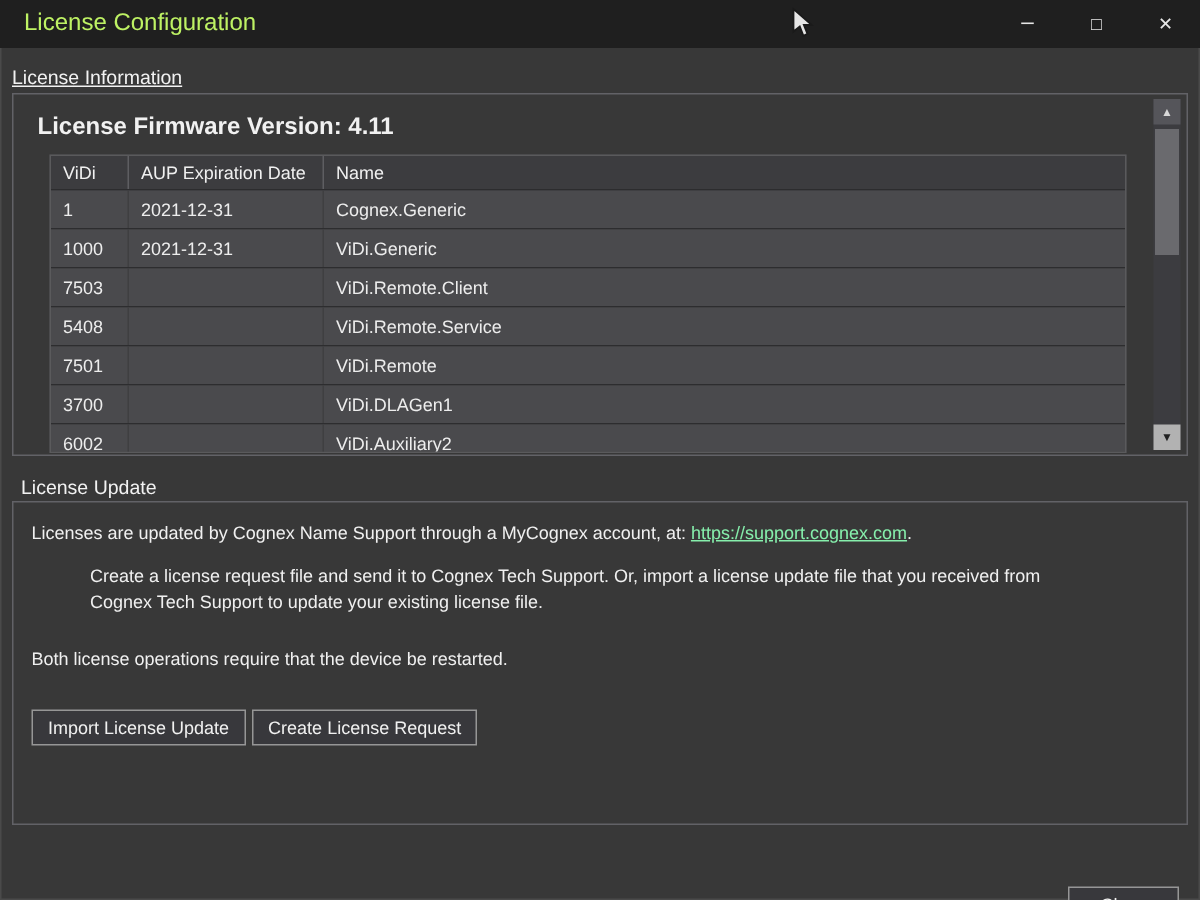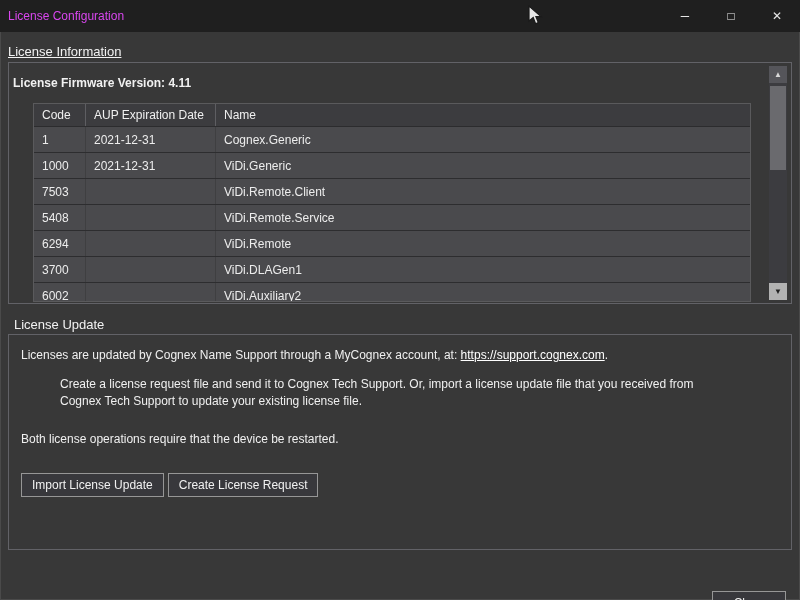--- a/index.html
+++ b/index.html
@@ -11,37 +11,37 @@
     position: relative;
     overflow: hidden;
     box-shadow: inset 0 0 0 1px #4a4a4a;
   }
 
   
   .titlebar {
     position: absolute; top: 0; left: 0; width: 800px; height: 32px;
     background: #1f1f1f; display: flex; align-items: center;
   }
-  .titlebar .title { font-size: 12px; margin-left: 8px; color: #d946ef; }
+  .titlebar .title { font-size: 16px; margin-left: 16px; color: #bef264; }
   .win-controls { position: absolute; right: 0; top: 0; height: 32px; display: flex; }
   .win-btn {
     width: 46px; height: 32px; display: flex; align-items: center; justify-content: center;
     color: #e6e6e6; font-size: 13px; cursor: default;
   }
   .win-btn.min span { font-size: 15px; position: relative; top: -2px; }
   .win-btn.max span { font-size: 12px; }
   .win-btn.close span { font-size: 12px; }
 
   
   .section-label { position: absolute; font-size: 13px; color: #f2f2f2; }
   .groupbox { position: absolute; border: 1px solid #626267; }
 
   
   #group-info { left: 8px; top: 62px; width: 784px; height: 242px; }
-  .firmware { position: absolute; left: 4px; top: 13px; font-size: 12px; font-weight: bold; }
+  .firmware { position: absolute; left: 16px; top: 13px; font-size: 16px; font-weight: bold; }
 
   .lic-table {
     position: absolute; left: 24px; top: 40px; width: 718px; height: 199px;
     overflow: hidden; border: 1px solid #5a5a5c; background: #434346;
   }
   .thead { display: flex; height: 23px; background: #3c3c3f; border-bottom: 1px solid #2c2c2e; }
   .th {
     font-size: 12px; padding: 4px 8px 0 8px; border-right: 1px solid #5e5e62;
     color: #f0f0f0; white-space: nowrap; overflow: hidden;
   }
@@ -110,21 +110,21 @@
 <div class="section-label" style="left:8px; top:44px;text-decoration:underline;">License Information</div>
 
 <div class="groupbox" id="group-info">
   <div class="firmware">
     <span>License Firmware Version:</span>
     <span>4.11</span>
   </div>
 
   <div class="lic-table">
     <div class="thead">
-      <div class="th col-code">Code</div>
+      <div class="th col-code">ViDi</div>
       <div class="th col-aup">AUP Expiration Date</div>
       <div class="th col-name">Name</div>
     </div>
 
     <div class="trow">
       <div class="td col-code">1</div>
       <div class="td col-aup">2021-12-31</div>
       <div class="td col-name">Cognex.Generic</div>
     </div>
     <div class="trow">
@@ -136,21 +136,21 @@
       <div class="td col-code">7503</div>
       <div class="td col-aup"></div>
       <div class="td col-name">ViDi.Remote.Client</div>
     </div>
     <div class="trow">
       <div class="td col-code">5408</div>
       <div class="td col-aup"></div>
       <div class="td col-name">ViDi.Remote.Service</div>
     </div>
     <div class="trow">
-      <div class="td col-code">6294</div>
+      <div class="td col-code">7501</div>
       <div class="td col-aup"></div>
       <div class="td col-name">ViDi.Remote</div>
     </div>
     <div class="trow">
       <div class="td col-code">3700</div>
       <div class="td col-aup"></div>
       <div class="td col-name">ViDi.DLAGen1</div>
     </div>
     <div class="trow">
       <div class="td col-code">6002</div>
@@ -167,21 +167,21 @@
     <div class="sb-btn sb-down">
       <span>▼</span>
     </div>
   </div>
 </div>
 
 <div class="section-label" style="left:14px; top:317px;">License Update</div>
 
 <div class="groupbox" id="group-update">
   <div class="para" id="para1">
-    <span>Licenses are updated by Cognex Name Support through a MyCognex account, at: </span><a class="link" id="support-link" style="color: #ffffff;">https://support.cognex.com</a><span>.</span>
+    <span>Licenses are updated by Cognex Name Support through a MyCognex account, at: </span><a class="link" id="support-link" style="color: #86efac;">https://support.cognex.com</a><span>.</span>
   </div>
   <div class="para" id="para2">Create a license request file and send it to Cognex Tech Support. Or, import a license update file that you received from Cognex Tech Support to update your existing license file.</div>
   <div class="para" id="para3">Both license operations require that the device be restarted.</div>
 
   <div class="btn-row">
     <button class="btn">Import License Update</button>
     <button class="btn">Create License Request</button>
   </div>
 </div>
 

